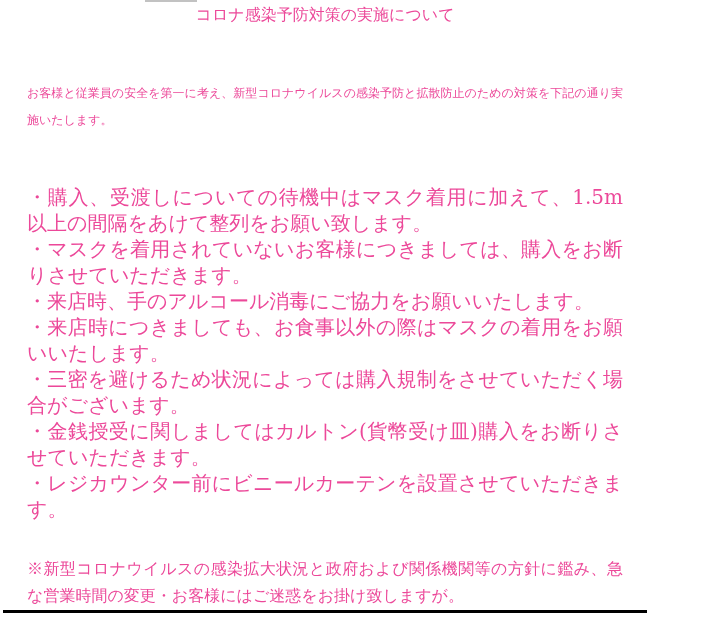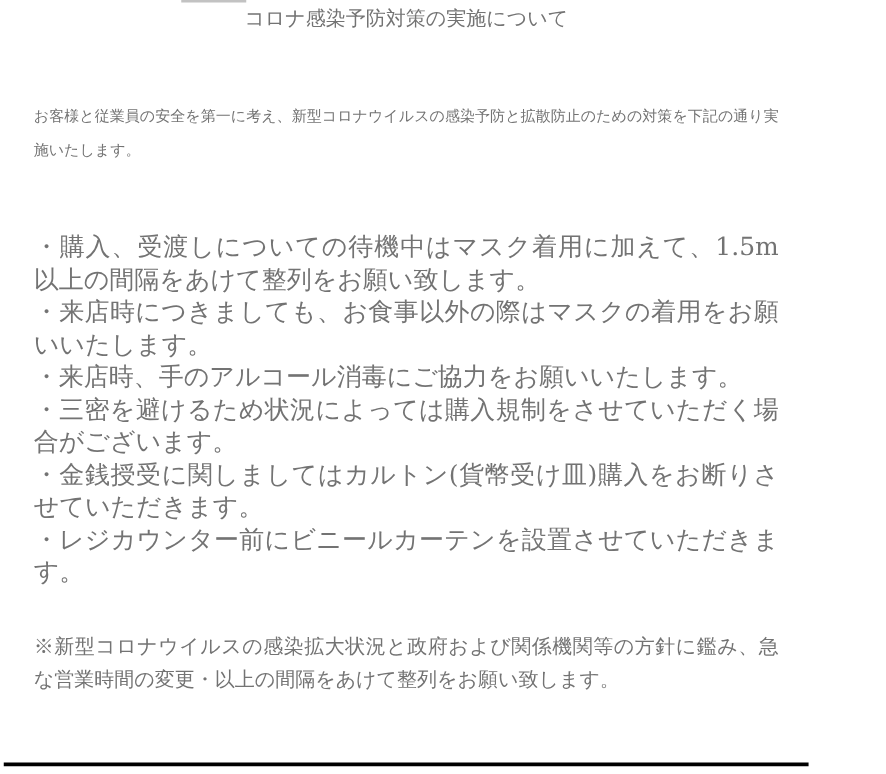--- a/index.html
+++ b/index.html
@@ -7,21 +7,21 @@
     padding: 0;
     background: #ffffff;
   }
   .page {
     position: relative;
     width: 647px;
     height: 619px;
     background: #ffffff;
     overflow: hidden;
     font-family: "DejaVu Serif", "Liberation Serif", serif;
-    color: #737373;
+    color: #ec4899;
     box-sizing: border-box;
   }
   .doc {
     position: absolute;
     top: 0;
     left: 27px;
     right: 24px;
   }
   .doc-title {
     margin: 0;
@@ -81,25 +81,26 @@
 <div class="page">
   <div class="top-artifact"></div>
 
   <div class="doc">
     <h1 class="doc-title">コロナ感染予防対策の実施について</h1>
 
     <p class="intro">お客様と従業員の安全を第一に考え、新型コロナウイルスの感染予防と拡散防止のための対策を下記の通り実施いたします。</p>
 
     <div class="bullet-list">
       <p class="bullet-item">・購入、受渡しについての待機中はマスク着用に加えて、1.5m 以上の間隔をあけて整列をお願い致します。</p>
+      <p class="bullet-item">・マスクを着用されていないお客様につきましては、購入をお断りさせていただきます。</p>
+      <p class="bullet-item">・来店時、手のアルコール消毒にご協力をお願いいたします。</p>
       <p class="bullet-item">・来店時につきましても、お食事以外の際はマスクの着用をお願いいたします。</p>
-      <p class="bullet-item">・来店時、手のアルコール消毒にご協力をお願いいたします。</p>
       <p class="bullet-item">・三密を避けるため状況によっては購入規制をさせていただく場合がございます。</p>
       <p class="bullet-item">・金銭授受に関しましてはカルトン(貨幣受け皿)購入をお断りさせていただきます。</p>
       <p class="bullet-item">・レジカウンター前にビニールカーテンを設置させていただきます。</p>
     </div>
 
-    <p class="note">※新型コロナウイルスの感染拡大状況と政府および関係機関等の方針に鑑み、急な営業時間の変更・以上の間隔をあけて整列をお願い致します。</p>
+    <p class="note">※新型コロナウイルスの感染拡大状況と政府および関係機関等の方針に鑑み、急な営業時間の変更・お客様にはご迷惑をお掛け致しますが。</p>
 
   </div>
 
   <div class="bottom-rule"></div>
 </div>
 
 </body></html>

